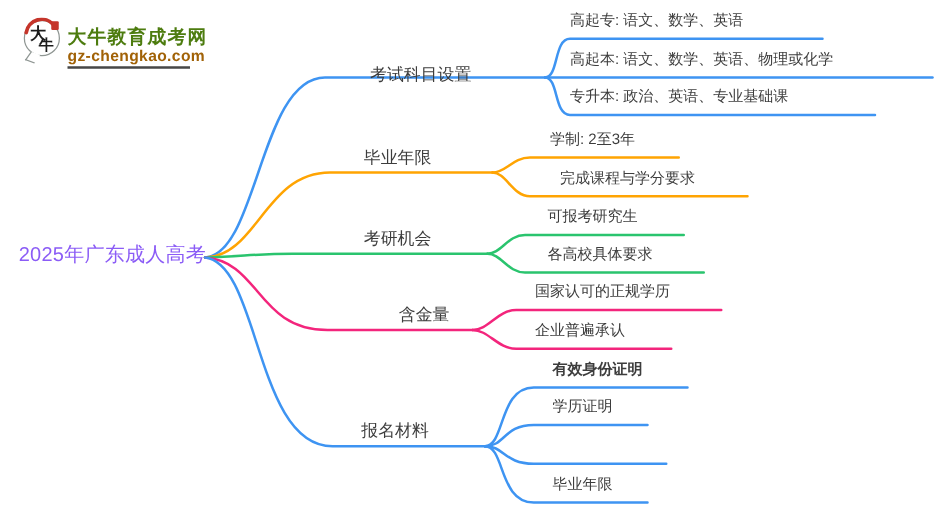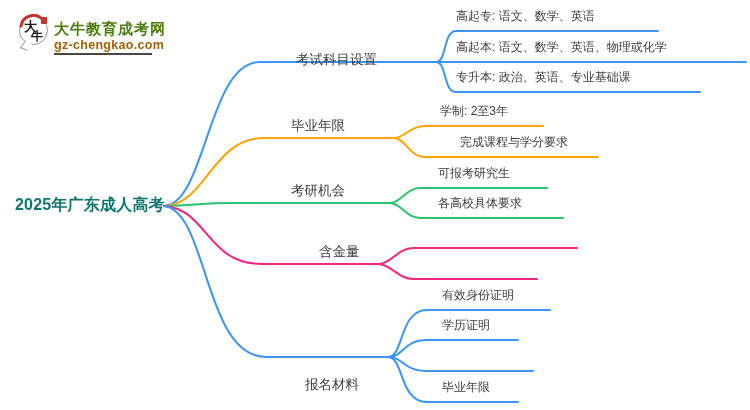--- a/index.html
+++ b/index.html
@@ -12,22 +12,22 @@
   }
   .canvas svg{position:absolute;left:0;top:0;}
   .node-label{
     position:absolute;
     white-space:nowrap;
     color:#3d3d3d;
     line-height:1.15;
   }
   .root-label{
     font-size:16px;
-    color:#0f766e;
-    font-weight:700;
+    color:#8b5cf6;
+    font-weight:400;
     letter-spacing:0.2px;
     text-align:right;
   }
   .branch-label{font-size:13.5px;}
   .child-label{font-size:12px;}
   
   .logo{position:absolute;left:18px;top:12px;width:160px;height:48px;}
   .logo-icon{position:absolute;left:1px;top:2px;width:32px;height:36px;}
   .logo-circle{
     position:absolute;left:0;top:2px;width:27px;height:27px;
@@ -112,30 +112,32 @@
     <div class="logo-sub">gz-chengkao.com</div>
     <div class="logo-underline"></div>
   </div>
 
   <div class="node-label root-label" style="left:15px;top:196px;">2025年广东成人高考</div>
 
   <div class="node-label branch-label" style="left:296px;top:42px;margin-top:10px;">考试科目设置</div>
   <div class="node-label branch-label" style="left:291px;top:118px;text-align:right;">毕业年限</div>
   <div class="node-label branch-label" style="left:291px;top:183px;">考研机会</div>
   <div class="node-label branch-label" style="left:291px;top:244px;margin-left:28px;">含金量</div>
-  <div class="node-label branch-label" style="left:305px;top:337px;margin-top:40px;">报名材料</div>
+  <div class="node-label branch-label" style="left:289px;top:337px;">报名材料</div>
 
   <div class="node-label child-label" style="left:456px;top:10px;">高起专: 语文、数学、英语</div>
   <div class="node-label child-label" style="left:456px;top:41px;">高起本: 语文、数学、英语、物理或化学</div>
   <div class="node-label child-label" style="left:456px;top:71px;">专升本: 政治、英语、专业基础课</div>
 
   <div class="node-label child-label" style="left:440px;top:105px;">学制: 2至3年</div>
-  <div class="node-label child-label" style="left:460px;top:136px;text-align:center;">完成课程与学分要求</div>
+  <div class="node-label child-label" style="left:448px;top:136px;text-align:center;">完成课程与学分要求</div>
 
   <div class="node-label child-label" style="left:438px;top:167px;">可报考研究生</div>
   <div class="node-label child-label" style="left:438px;top:197px;">各高校具体要求</div>
 
+  <div class="node-label child-label" style="left:428px;top:227px;">国家认可的正规学历</div>
+  <div class="node-label child-label" style="left:428px;top:258px;">企业普遍承认</div>
 
-  <div class="node-label child-label" style="left:442px;top:289px;">有效身份证明</div>
+  <div class="node-label child-label" style="left:442px;top:289px;font-weight:bold;">有效身份证明</div>
   <div class="node-label child-label" style="left:442px;top:319px;">学历证明</div>
   <div class="node-label child-label" style="left:442px;top:381px;">毕业年限</div>
 
 </div>
 
 </body></html>

